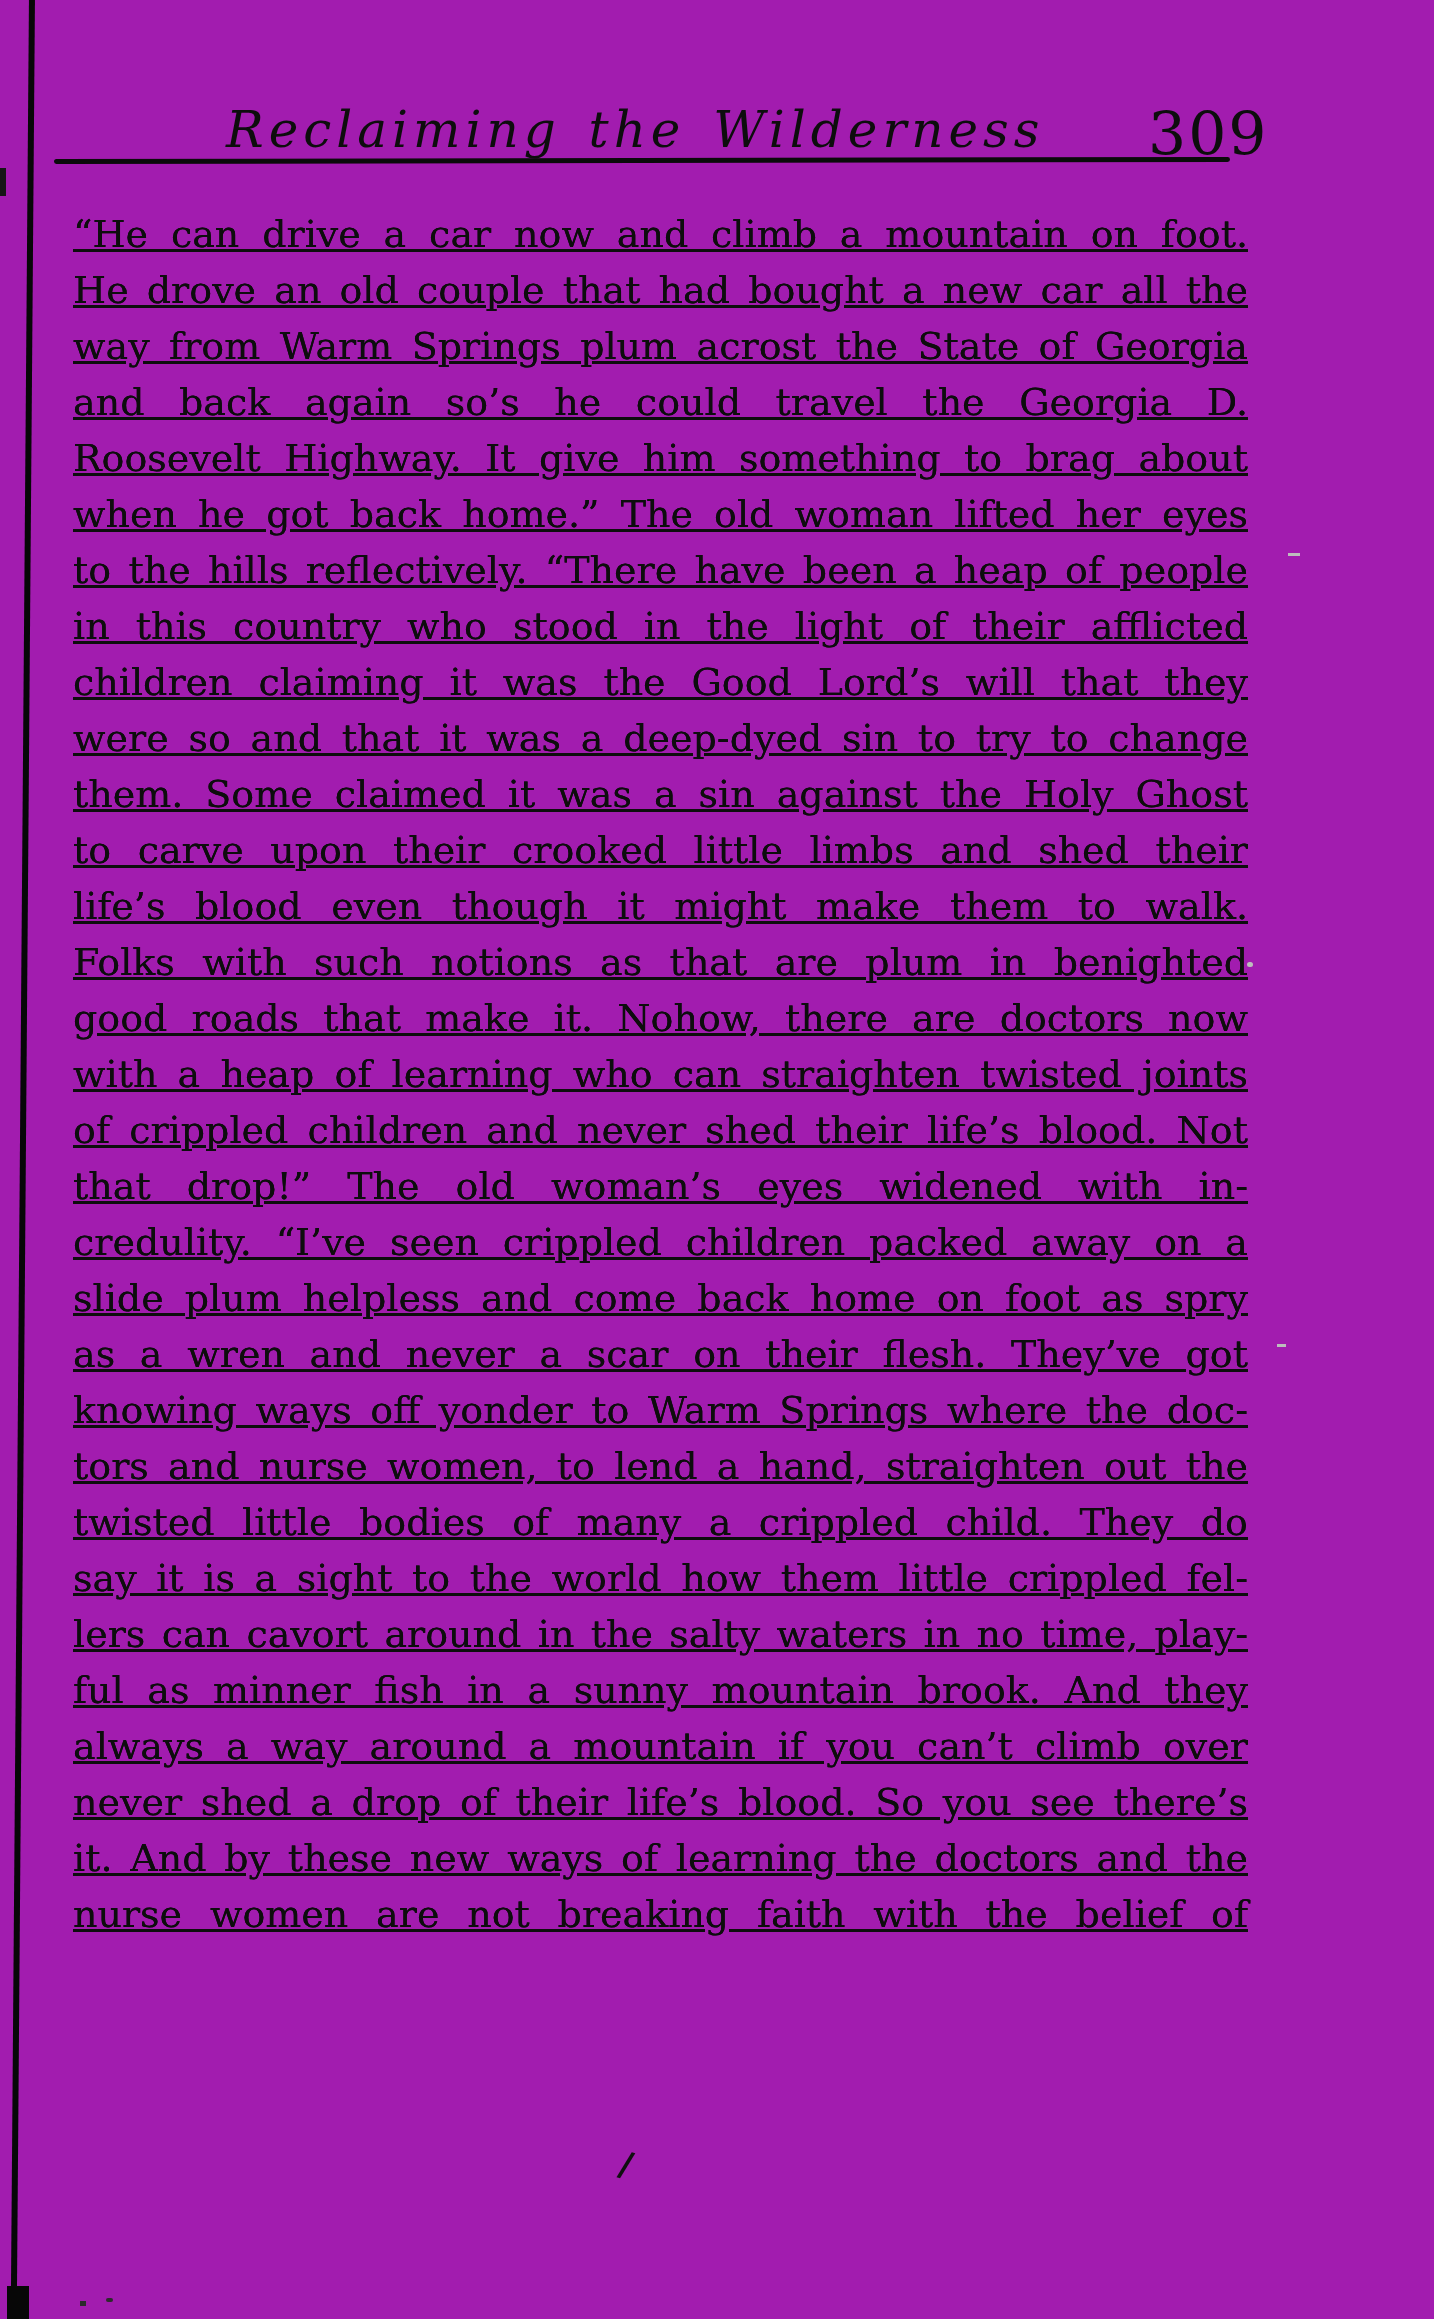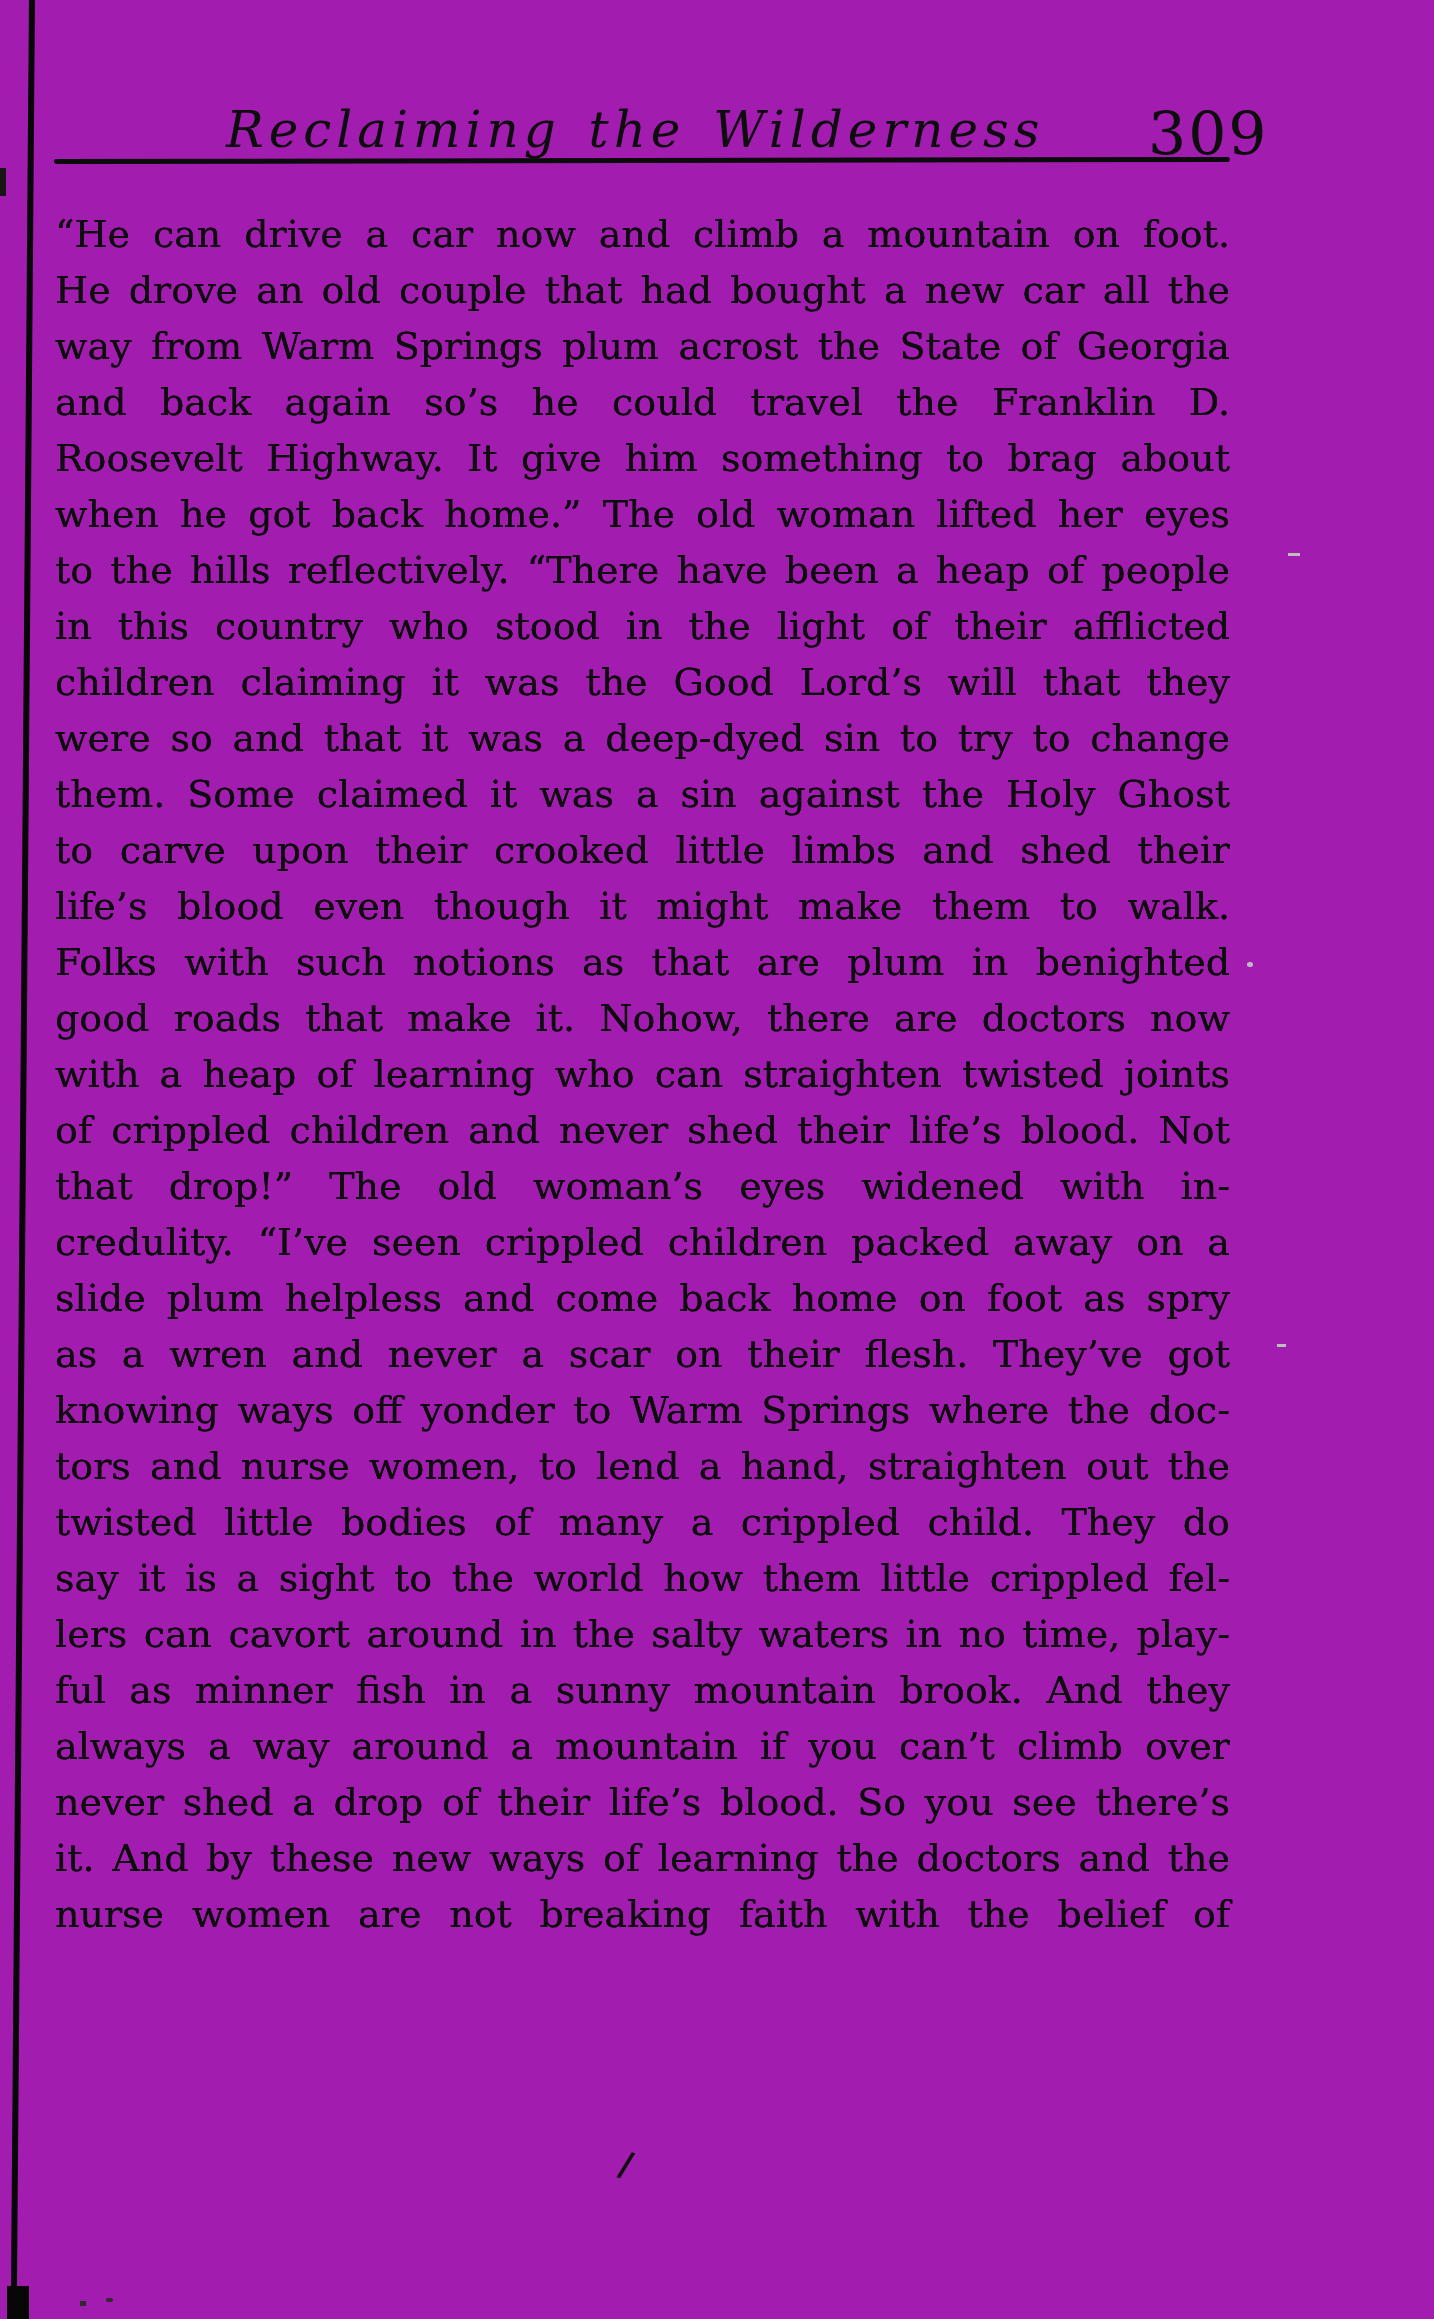--- a/index.html
+++ b/index.html
@@ -32,21 +32,21 @@
     position:absolute;left:1148px;top:110px;
     font-size:60px;line-height:48px;letter-spacing:2px;
     white-space:nowrap;
   }
   .header-rule{
     position:absolute;left:54px;top:158px;width:1176px;height:5px;
     background:#0a0a0a;border-radius:3px;
     transform:rotate(-0.1deg);
   }
   .body-text{
-    position:absolute;left:55px;top:206px;width:1175px;
+    position:absolute;left:73px;top:206px;width:1175px;text-decoration:underline;
   }
   .line{
     height:56px;line-height:56px;
     font-size:38px;
     text-align:justify;
     -moz-text-align-last:justify;
     text-align-last:justify;
     white-space:normal;
     text-shadow:0 0 0.6px #0d0d0d;
   }
@@ -77,21 +77,21 @@
   <div class="header-title">Reclaiming the Wilderness</div>
 
   <div class="header-num">309</div>
 
   <div class="header-rule"></div>
 
   <div class="body-text" id="body-lines">
       <div class="line">“He can drive a car now and climb a mountain on foot.</div>
       <div class="line">He drove an old couple that had bought a new car all the</div>
       <div class="line">way from Warm Springs plum acrost the State of Georgia</div>
-      <div class="line">and back again so’s he could travel the Franklin D.</div>
+      <div class="line">and back again so’s he could travel the Georgia D.</div>
       <div class="line">Roosevelt Highway. It give him something to brag about</div>
       <div class="line">when he got back home.” The old woman lifted her eyes</div>
       <div class="line">to the hills reflectively. “There have been a heap of people</div>
       <div class="line">in this country who stood in the light of their afflicted</div>
       <div class="line">children claiming it was the Good Lord’s will that they</div>
       <div class="line">were so and that it was a deep-dyed sin to try to change</div>
       <div class="line">them. Some claimed it was a sin against the Holy Ghost</div>
       <div class="line">to carve upon their crooked little limbs and shed their</div>
       <div class="line">life’s blood even though it might make them to walk.</div>
       <div class="line">Folks with such notions as that are plum in benighted</div>

